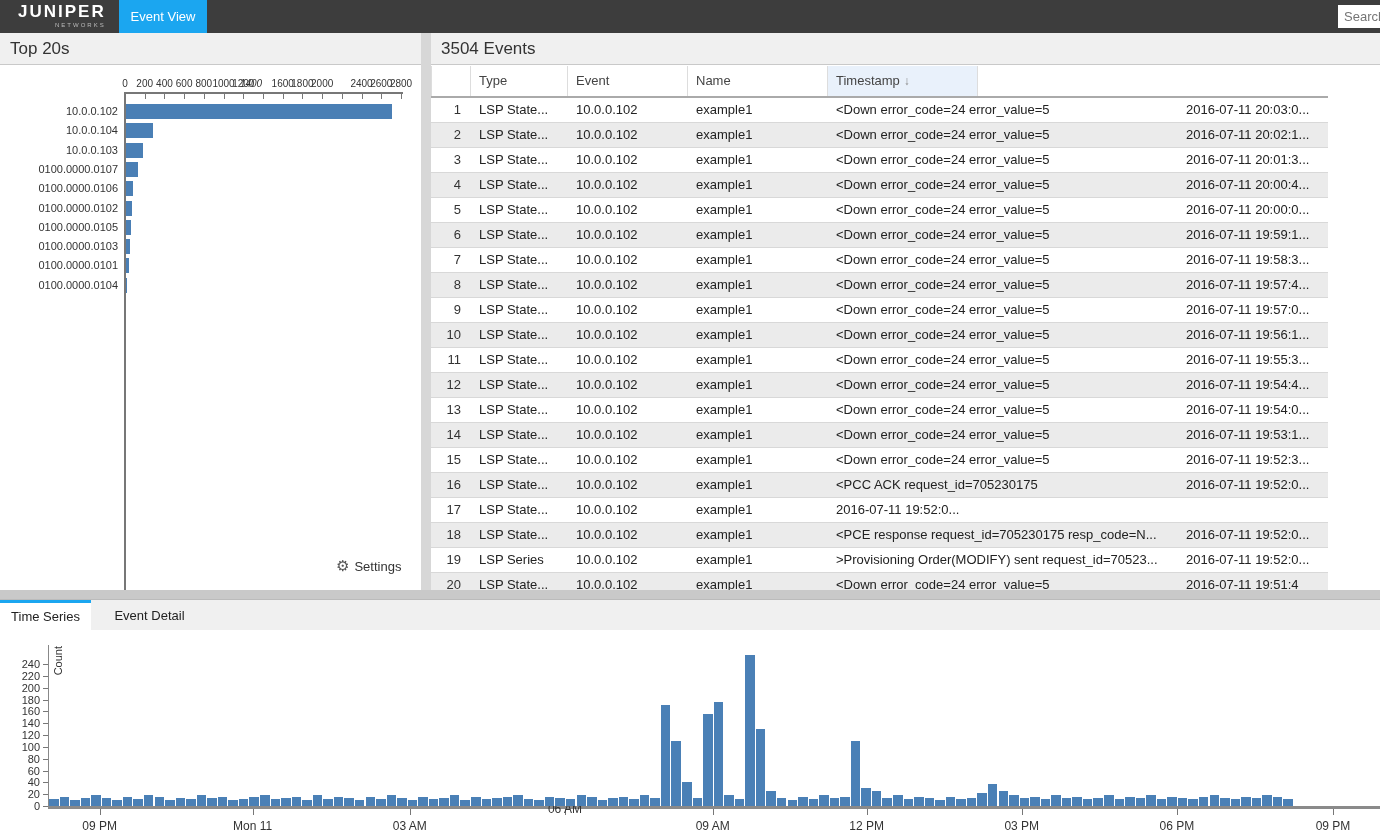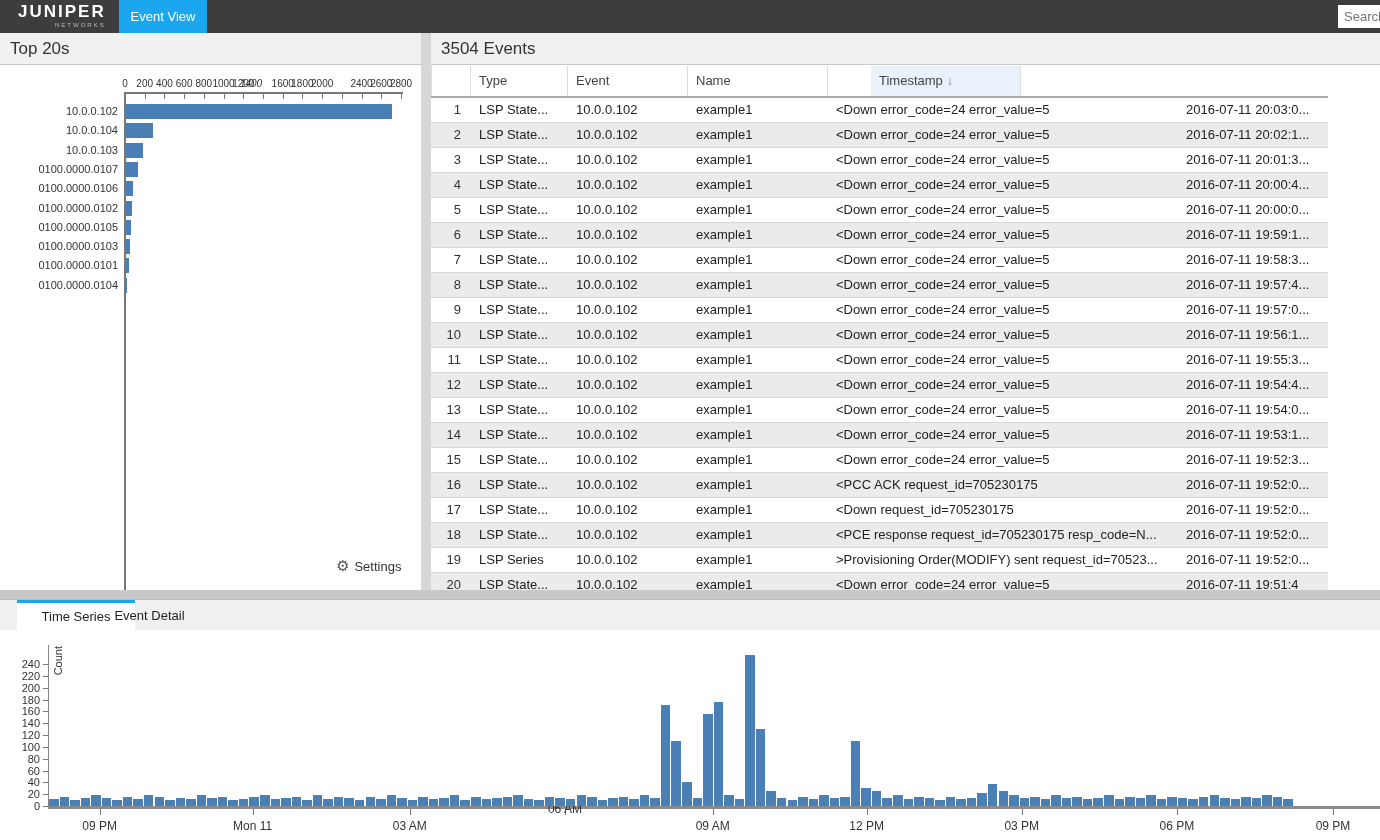--- a/index.html
+++ b/index.html
@@ -32,21 +32,21 @@
   .settings-btn { position:absolute; left:336px; top:524px; color:#333; font-size:13px; cursor:pointer;
     display:flex; align-items:center; gap:5px; }
   .gear { font-size:15px; color:#555; }
 
   
   .thead { position:absolute; left:0; top:33px; width:897px; height:32px; background:#fff;
     border-bottom:2px solid #aaa; display:flex; }
   .th { border-right:1px solid #ddd; font-size:13px; color:#444; line-height:30px; padding-left:8px; }
   .th.c0 { width:40px; border-left:1px solid #ddd; }
   .th.c1 { width:97px; } .th.c2 { width:120px; } .th.c3 { width:140px; }
-  .th.c4 { width:350px; } .th.c5 { width:150px; background:#e9f1fb;margin-left:43px; }
+  .th.c4 { width:350px; } .th.c5 { width:150px; background:#e9f1fb; }
   .sort-arrow { color:#888; font-size:12px; margin-left:4px; }
   .tbody { position:absolute; left:0; top:65px; width:897px; height:492px; overflow:hidden; }
   .trow { display:flex; height:25px; border-bottom:1px solid #d8d8d8; background:#fff; cursor:pointer; }
   .trow.alt { background:#ebebeb; }
   .tcell { font-size:13px; color:#222; line-height:24px; padding-left:8px; overflow:hidden; white-space:nowrap; }
   .tcell.c0 { width:40px; text-align:right; padding-left:0; padding-right:10px; color:#333; }
   .tcell.c1 { width:97px; } .tcell.c2 { width:120px; } .tcell.c3 { width:140px; }
   .tcell.c4 { width:350px; } .tcell.c5 { width:150px; }
 
   
@@ -277,21 +277,20 @@
         <div class="tcell c2">10.0.0.102</div>
         <div class="tcell c3">example1</div>
         <div class="tcell c4">&lt;PCC ACK request_id=705230175</div>
         <div class="tcell c5">2016-07-11 19:52:0...</div>
       </div>
       <div class="trow">
         <div class="tcell c0">17</div>
         <div class="tcell c1">LSP State...</div>
         <div class="tcell c2">10.0.0.102</div>
         <div class="tcell c3">example1</div>
-        <div class="tcell c4">&lt;Down request_id=705230175</div>
         <div class="tcell c5">2016-07-11 19:52:0...</div>
       </div>
       <div class="trow alt">
         <div class="tcell c0">18</div>
         <div class="tcell c1">LSP State...</div>
         <div class="tcell c2">10.0.0.102</div>
         <div class="tcell c3">example1</div>
         <div class="tcell c4">&lt;PCE response request_id=705230175 resp_code=N...</div>
         <div class="tcell c5">2016-07-11 19:52:0...</div>
       </div>
@@ -311,21 +310,21 @@
         <div class="tcell c4">&lt;Down error_code=24 error_value=5</div>
         <div class="tcell c5">2016-07-11 19:51:4</div>
       </div>
     </div>
 </div>
 
 <div class="h-divider"></div>
 
 <div id="bottom-panel">
   <div class="tabbar">
-    <div class="tab active" style="left:0;width:118px;margin-left:17px;">Time Series</div>
+    <div class="tab active" style="left:0;width:91px;">Time Series</div>
     <div class="tab" style="left:99px;width:101px;">Event Detail</div>
   </div>
   <div class="ts-ylabel">Count</div>
   <div id="ts-chart">
       <div class="ts-ytick-label" style="top: 200px;">0</div>
       <div class="tick" style="left: 43px; top: 206px; width: 5px; height: 1px;"></div>
       <div class="ts-ytick-label" style="top: 188.167px;">20</div>
       <div class="tick" style="left: 43px; top: 194.167px; width: 5px; height: 1px;"></div>
       <div class="ts-ytick-label" style="top: 176.333px;">40</div>
       <div class="tick" style="left: 43px; top: 182.333px; width: 5px; height: 1px;"></div>

